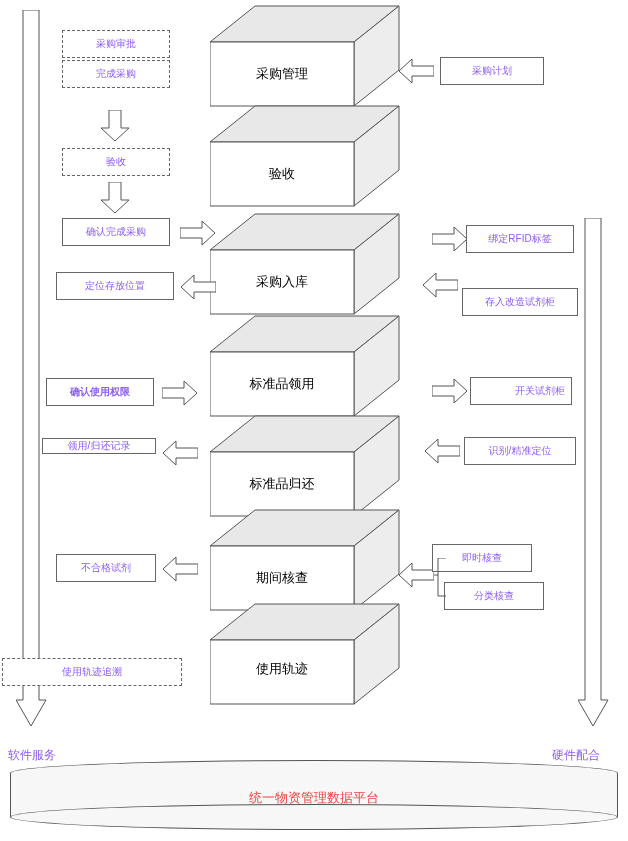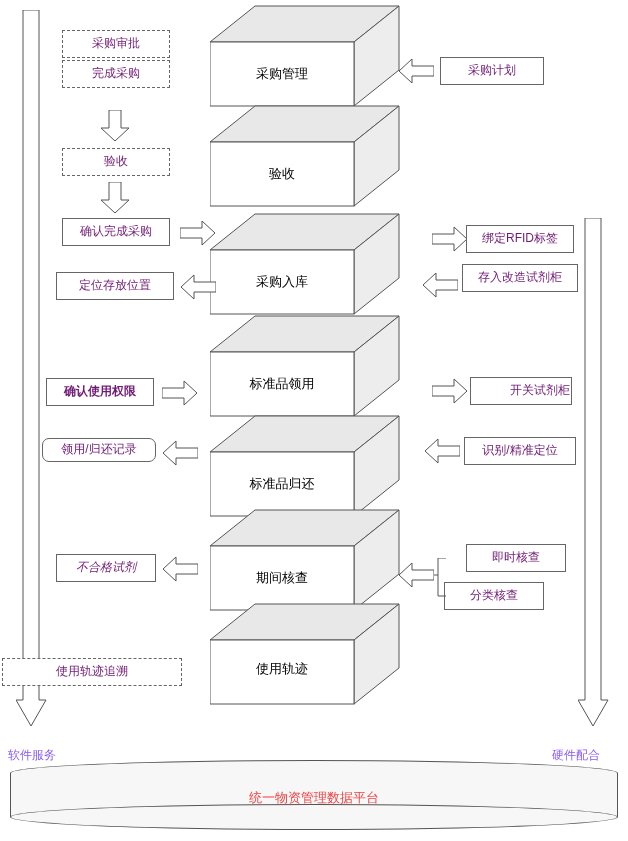--- a/index.html
+++ b/index.html
@@ -12,22 +12,22 @@
   }
   #stage{position:absolute;left:0;top:0;width:628px;height:841px;}
 
   
   .abs{position:absolute;box-sizing:border-box;}
 
   
   .lbl{
     border:1px solid #666;
     background:#ffffff;
-    color:#701a75;
-    font-size:12px;
+    color:#8b5cf6;
+    font-size:10px;
     display:flex;align-items:center;justify-content:center;
     text-align:center;
     line-height:1.15;
   }
   .lbl.dashed{border-style:dashed;}
 
   
   .slab{position:absolute;}
 
   
@@ -149,61 +149,61 @@
 
   <svg class="abs" style="left:180px;top:274px;" width="36" height="26" viewBox="0 0 36 26">
     <path d="M36 8 L14 8 L14 1 L1 13 L14 25 L14 18 L36 18 Z" fill="#ffffff" stroke="#555" stroke-width="1"></path>
   </svg>
 
   <div class="lbl abs" style="left:46px;top:378px;width:108px;height:28px;font-weight:bold;">确认使用权限</div>
   <svg class="abs" style="left:162px;top:380px;" width="36" height="26" viewBox="0 0 36 26">
     <path d="M0 8 L22 8 L22 1 L35 13 L22 25 L22 18 L0 18 Z" fill="#ffffff" stroke="#555" stroke-width="1"></path>
   </svg>
 
-  <div class="lbl abs" style="left:42px;top:438px;width:114px;height:24px;border-radius:7px;">领用/归还记录</div>
+  <div class="lbl abs" style="left:42px;top:438px;width:114px;height:16px;">领用/归还记录</div>
   <svg class="abs" style="left:162px;top:440px;" width="36" height="26" viewBox="0 0 36 26">
     <path d="M36 8 L14 8 L14 1 L1 13 L14 25 L14 18 L36 18 Z" fill="#ffffff" stroke="#555" stroke-width="1"></path>
   </svg>
 
-  <div class="lbl abs" style="left:56px;top:554px;width:100px;height:28px;font-style:italic;">不合格试剂</div>
+  <div class="lbl abs" style="left:56px;top:554px;width:100px;height:28px;">不合格试剂</div>
   <svg class="abs" style="left:162px;top:556px;" width="36" height="26" viewBox="0 0 36 26">
     <path d="M36 8 L14 8 L14 1 L1 13 L14 25 L14 18 L36 18 Z" fill="#ffffff" stroke="#555" stroke-width="1"></path>
   </svg>
 
   <div class="lbl dashed abs" style="left:2px;top:646px;width:180px;height:28px;margin-top:12px;">使用轨迹追溯</div>
 
   <svg class="abs" style="left:398px;top:58px;" width="36" height="26" viewBox="0 0 36 26">
     <path d="M36 8 L14 8 L14 1 L1 13 L14 25 L14 18 L36 18 Z" fill="#ffffff" stroke="#555" stroke-width="1"></path>
   </svg>
   <div class="lbl abs" style="left:440px;top:57px;width:104px;height:28px;">采购计划</div>
 
   <svg class="abs" style="left:432px;top:226px;" width="36" height="26" viewBox="0 0 36 26">
     <path d="M0 8 L22 8 L22 1 L35 13 L22 25 L22 18 L0 18 Z" fill="#ffffff" stroke="#555" stroke-width="1"></path>
   </svg>
   <div class="lbl abs" style="left:466px;top:225px;width:108px;height:28px;">绑定RFID标签</div>
 
   <svg class="abs" style="left:422px;top:272px;" width="36" height="26" viewBox="0 0 36 26">
     <path d="M36 8 L14 8 L14 1 L1 13 L14 25 L14 18 L36 18 Z" fill="#ffffff" stroke="#555" stroke-width="1"></path>
   </svg>
-  <div class="lbl abs" style="left:462px;top:264px;width:116px;height:28px;">存入改造试剂柜</div>
+  <div class="lbl abs" style="left:462px;top:288px;width:116px;height:28px;">存入改造试剂柜</div>
 
   <svg class="abs" style="left:432px;top:378px;" width="36" height="26" viewBox="0 0 36 26">
     <path d="M0 8 L22 8 L22 1 L35 13 L22 25 L22 18 L0 18 Z" fill="#ffffff" stroke="#555" stroke-width="1"></path>
   </svg>
   <div class="lbl abs" style="left:470px;top:377px;width:102px;height:28px;padding-left:38px;">开关试剂柜</div>
 
   <svg class="abs" style="left:424px;top:438px;" width="36" height="26" viewBox="0 0 36 26">
     <path d="M36 8 L14 8 L14 1 L1 13 L14 25 L14 18 L36 18 Z" fill="#ffffff" stroke="#555" stroke-width="1"></path>
   </svg>
   <div class="lbl abs" style="left:464px;top:437px;width:112px;height:28px;">识别/精准定位</div>
 
   <svg class="abs" style="left:398px;top:562px;" width="36" height="26" viewBox="0 0 36 26">
     <path d="M36 8 L14 8 L14 1 L1 13 L14 25 L14 18 L36 18 Z" fill="#ffffff" stroke="#555" stroke-width="1"></path>
   </svg>
-  <div class="lbl abs" style="left:466px;top:544px;width:100px;height:28px;">即时核查</div>
+  <div class="lbl abs" style="left:432px;top:544px;width:100px;height:28px;">即时核查</div>
   <div class="lbl abs" style="left:444px;top:582px;width:100px;height:28px;">分类核查</div>
 
   <svg class="abs" style="left:430px;top:558px;" width="18" height="40" viewBox="0 0 18 40">
     <path d="M16 0 L8 0 L8 38 L16 38" fill="none" stroke="#555" stroke-width="1"></path>
     <path d="M8 17 L4 17" stroke="#555" stroke-width="1"></path>
   </svg>
 
   <div class="plat-ellipse" style="left:10px;top:760px;width:608px;height:26px;"></div>
   <div class="plat-cover" style="left:10px;top:773px;width:608px;height:44px;border-left:1px solid #555;border-right:1px solid #555;"></div>
   <div class="plat-ellipse" style="left:10px;top:804px;width:608px;height:26px;"></div>

